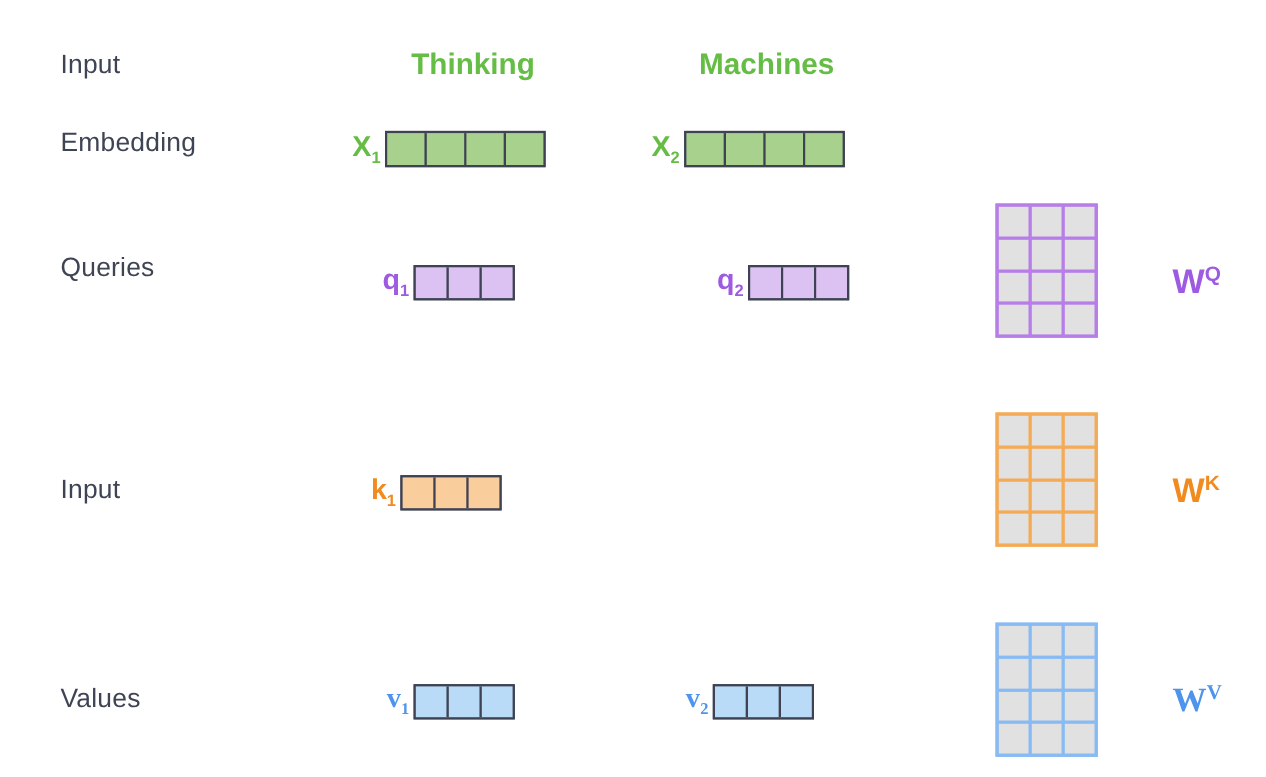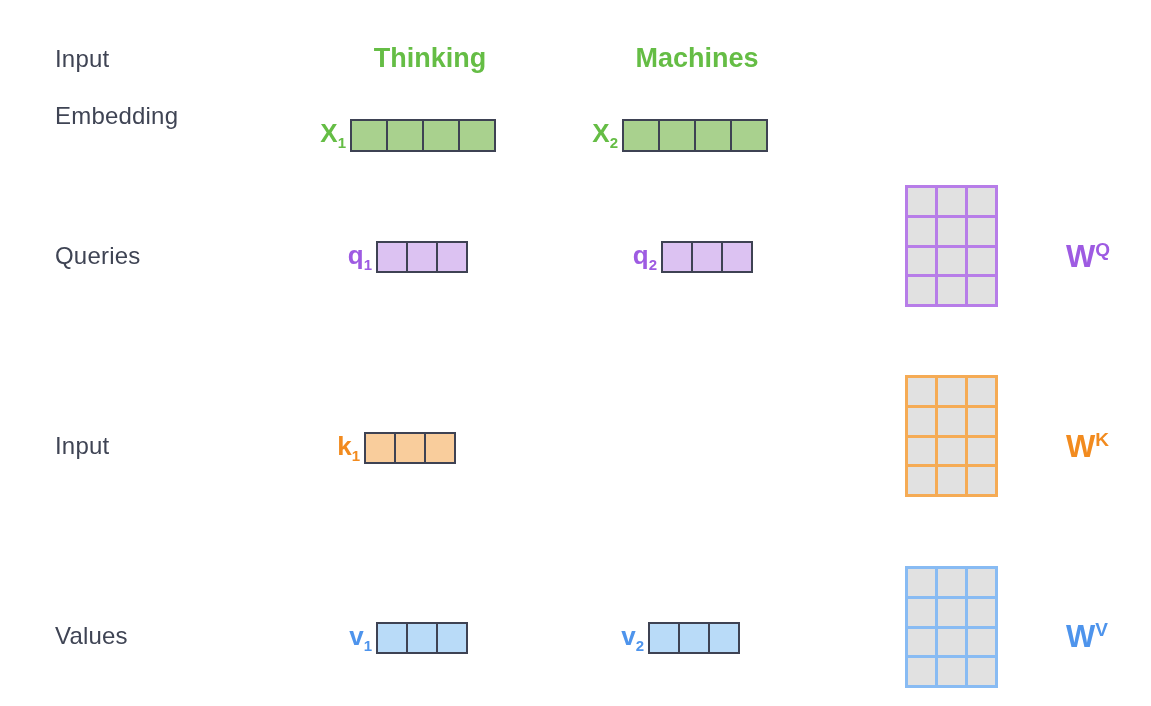--- a/index.html
+++ b/index.html
@@ -47,21 +47,21 @@
     border: 2px solid var(--vec_border);
     background: var(--vec_border);
   }
   .cell { display: block; }
   .cell + .cell { border-left: 2px solid var(--vec_border); }
   .emb .cell   { width: 34px; height: 29px; }
   .qkv .cell   { width: 28px; height: 28px; }
   .green-t  { color: var(--green_text); }
   .purple-t { color: var(--purple_text); }
   .orange-t { color: var(--orange_text); }
-  .blue-t   { color: var(--blue_text); }
+  .blue-t   { color: var(--blue_text); font-family: Liberation Serif, serif; }
   .green-f .cell  { background: var(--green_fill); }
   .purple-f .cell { background: var(--purple_fill); }
   .orange-f .cell { background: var(--orange_fill); }
   .blue-f .cell   { background: var(--blue_fill); }
   .matrix {
     position: absolute;
     left: 905px;
     width: 93px;
     height: 122px;
     box-sizing: border-box;
@@ -82,22 +82,22 @@
     line-height: 1;
   }
   .w-label sup { font-size: 19px; }
 </style>
 </head>
 <body>
 
 <div class="canvas" style="--page_bg: #ffffff; --label_text: #3F4454; --vec_border: #3E4253; --cell_gray: #E1E1E1; --green_text: #65BD45; --green_fill: #A9D18E; --purple_text: #9E5BE2; --purple_fill: #DCC2F2; --purple_matrix: #B77DE8; --orange_text: #F28B1F; --orange_fill: #F9CD9C; --orange_matrix: #F5AB55; --blue_text: #4E94EC; --blue_fill: #B9DBF8; --blue_matrix: #88BBF3;">
 
   <div class="row-label" style="top:45px">Input</div>
-  <div class="row-label" style="top:102px">Embedding</div>
-  <div class="row-label" style="top:242px">Queries</div>
+  <div class="row-label" style="top:116px">Embedding</div>
+  <div class="row-label" style="top:230px">Queries</div>
   <div class="row-label" style="top:432px">Input</div>
   <div class="row-label" style="top:622px">Values</div>
 
   <div class="word-header" style="left:697px">Machines</div>
   <div class="word-header" style="left:430px">Thinking</div>
 
   <div class="vec-group emb" style="left:276px; top:119px">
     <span class="vec-label green-t"><span>X</span><sub>1</sub></span>
     <span class="vec-box green-f">
         <span class="cell"></span>
@@ -117,21 +117,21 @@
   </div>
 
   <div class="vec-group qkv" style="left:302px; top:241px">
     <span class="vec-label purple-t"><span>q</span><sub>1</sub></span>
     <span class="vec-box purple-f">
         <span class="cell"></span>
         <span class="cell"></span>
         <span class="cell"></span>
       </span>
   </div>
-  <div class="vec-group qkv" style="left:587px; top:241px">
+  <div class="vec-group qkv" style="left:606px; top:241px">
     <span class="vec-label purple-t"><span>q</span><sub>2</sub></span>
     <span class="vec-box purple-f">
         <span class="cell"></span>
         <span class="cell"></span>
         <span class="cell"></span>
       </span>
   </div>
 
   <div class="vec-group qkv" style="left:290px; top:432px">
     <span class="vec-label orange-t"><span>k</span><sub>1</sub></span>

